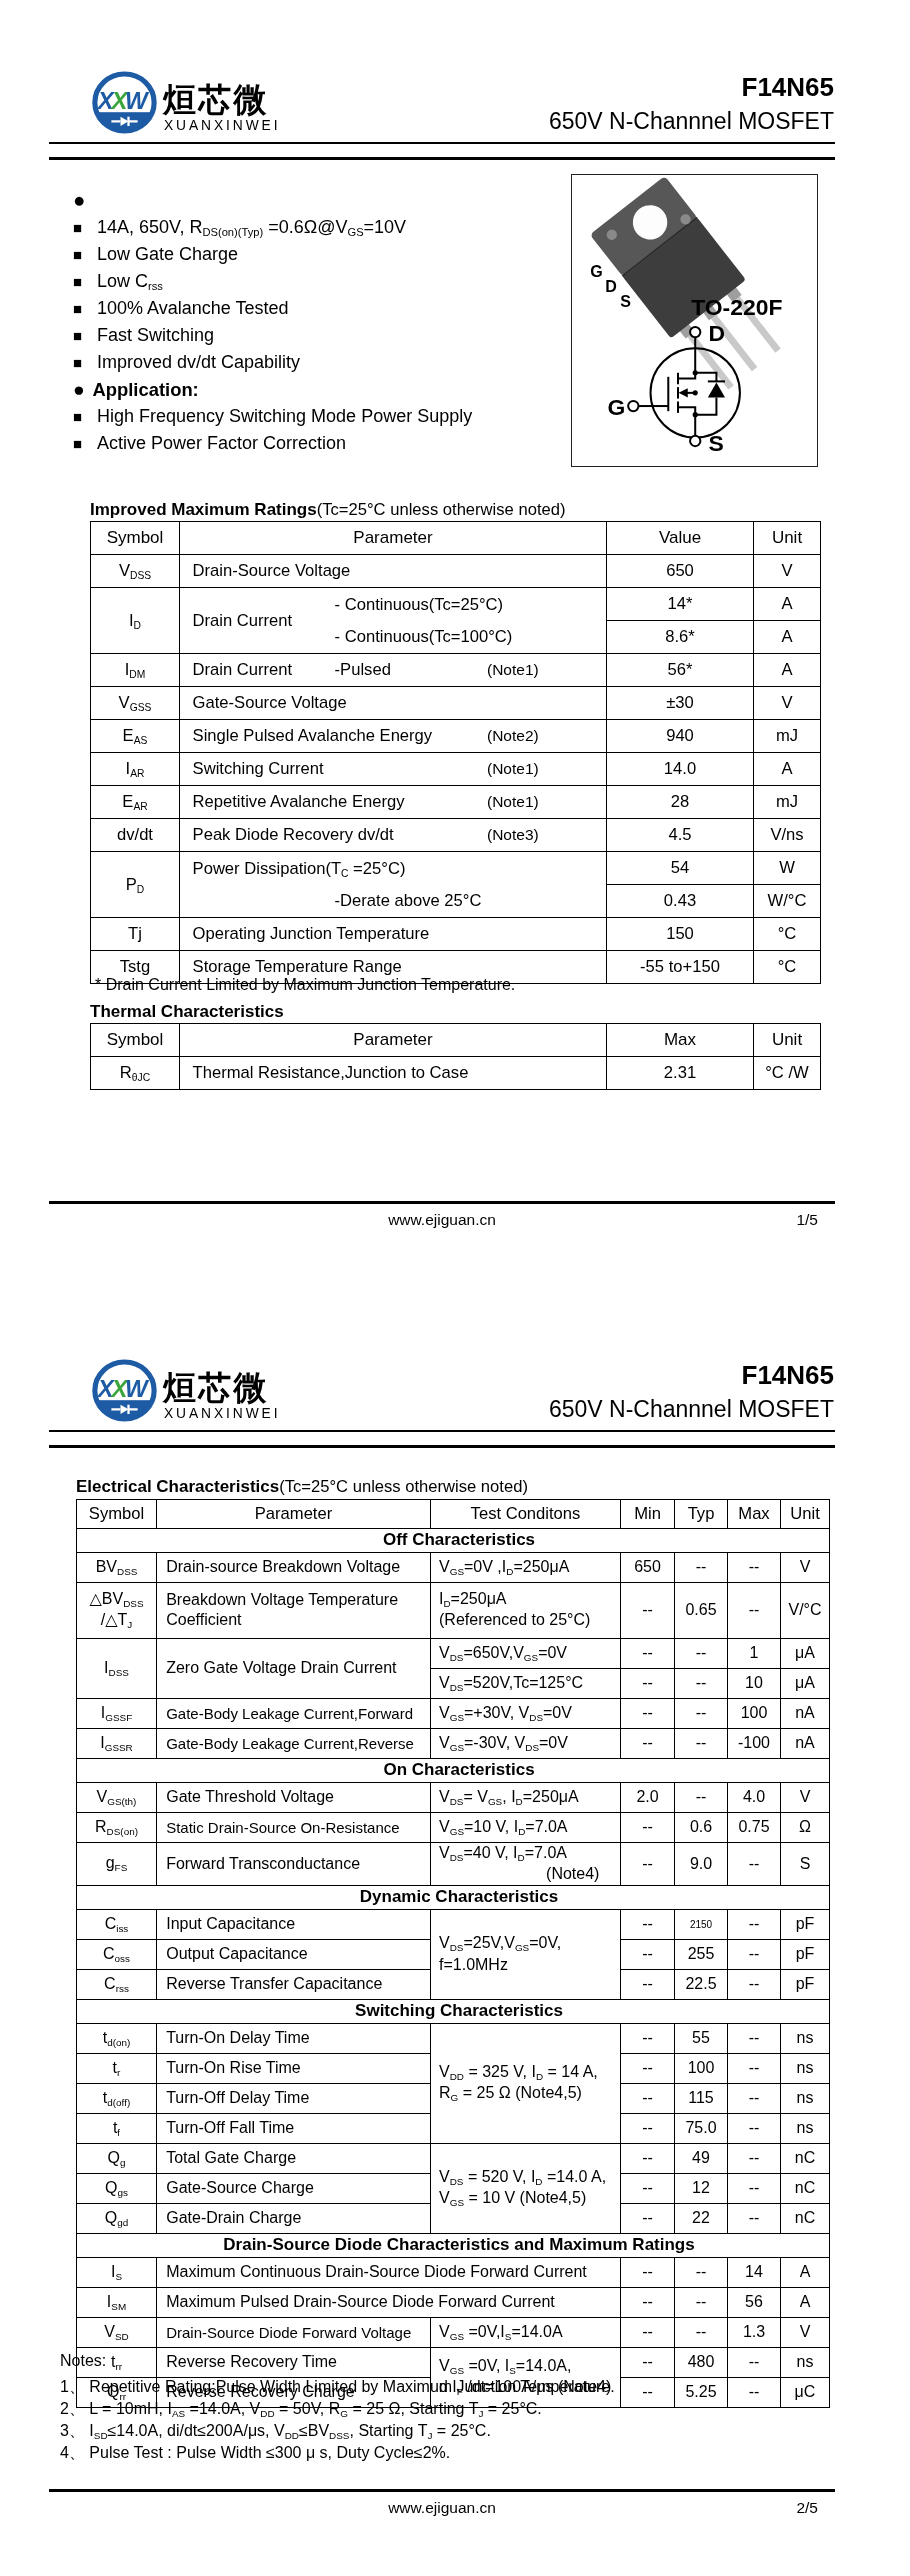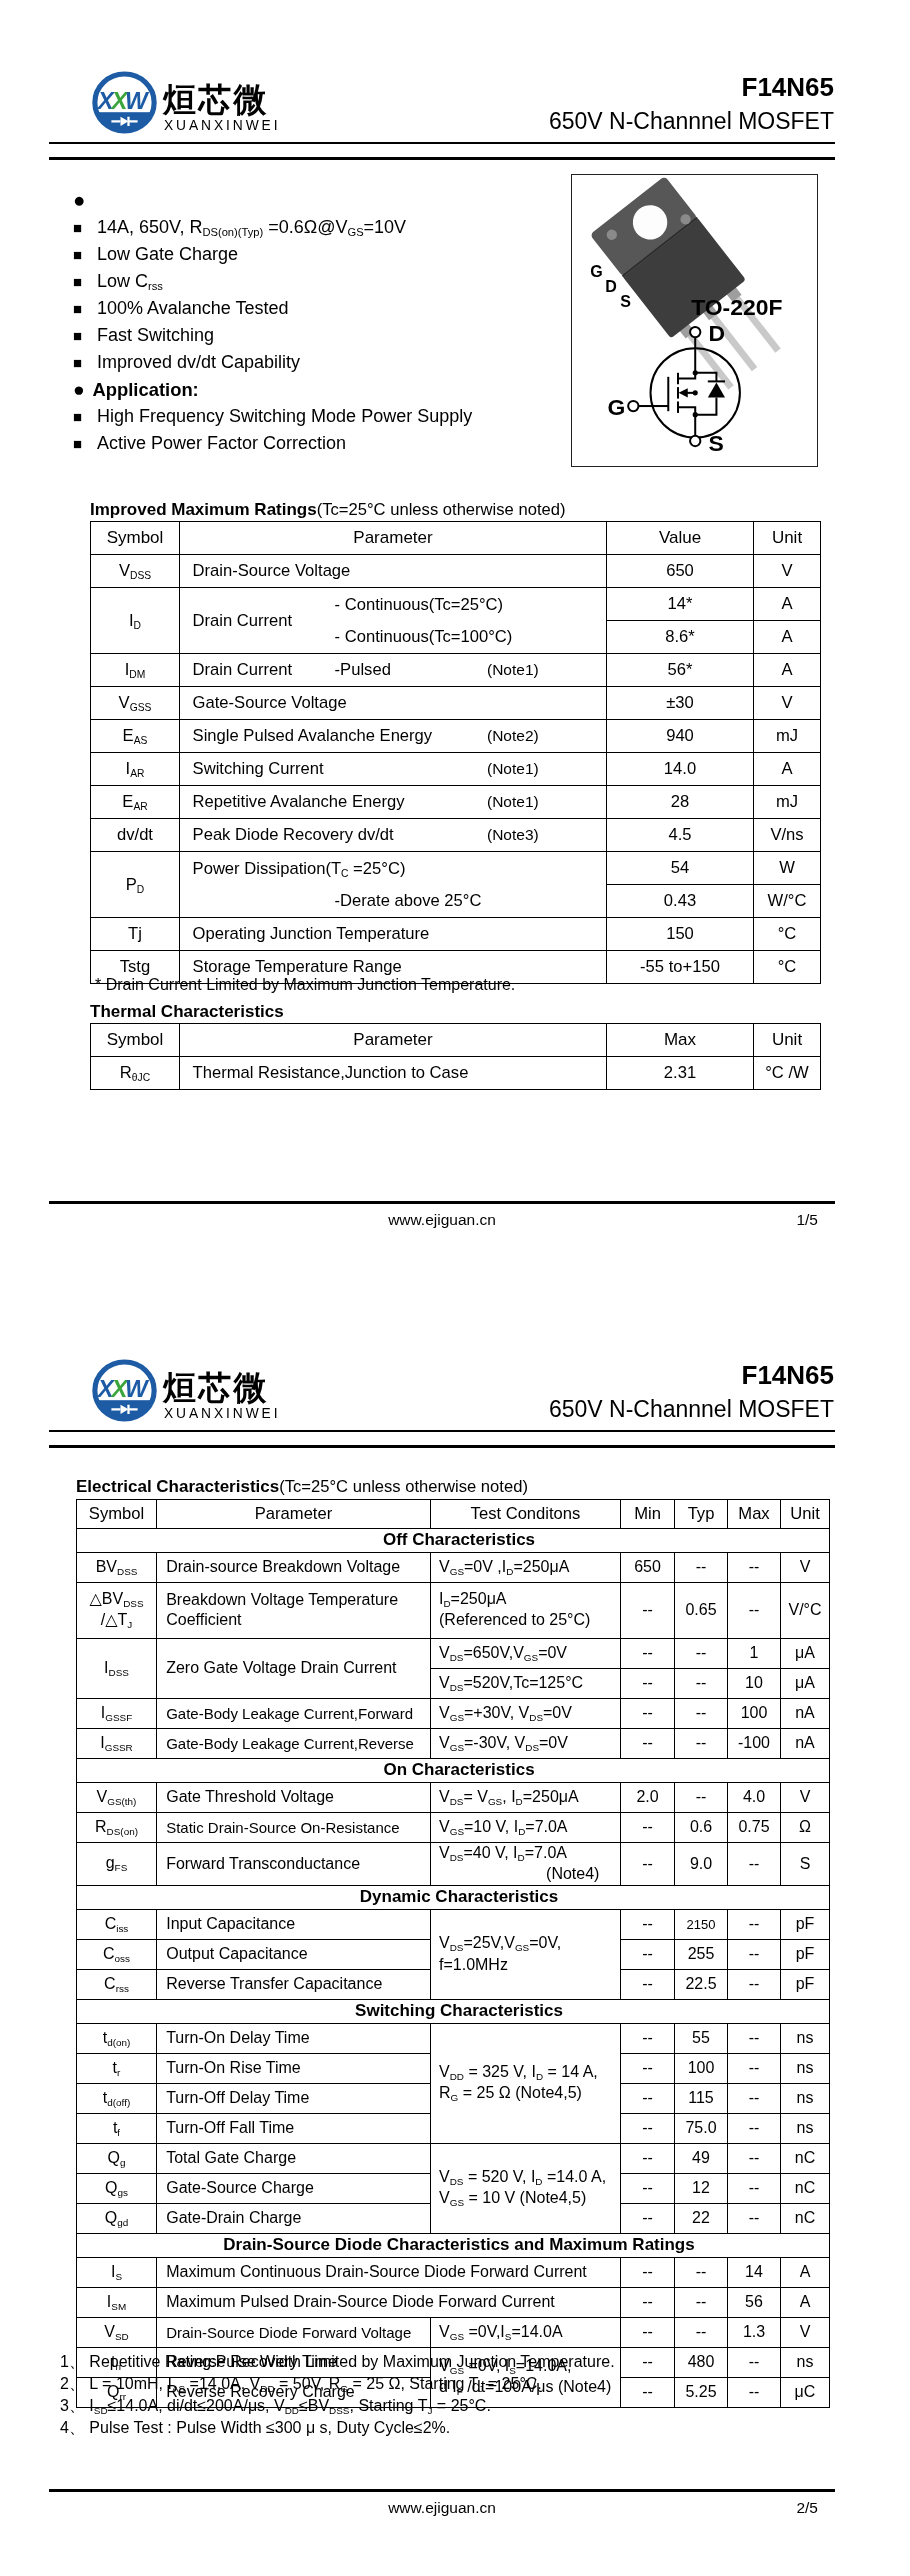--- a/index.html
+++ b/index.html
@@ -505,21 +505,21 @@
           <td class="sec" colspan="7">Dynamic Characteristics</td>
         </tr>
     <tr>
       <td>C<sub>iss</sub></td>
       <td class="pl">Input Capacitance</td>
       <td rowspan="3" class="cl c2">
             <div>V<sub>DS</sub>=25V,V<sub>GS</sub>=0V,</div>
             <div>f=1.0MHz</div>
           </td>
       <td>--</td>
-      <td style="font-size:13px">2150</td>
+      <td style="font-size:10px">2150</td>
       <td>--</td>
       <td>pF</td>
     </tr>
     <tr>
       <td>C<sub>oss</sub></td>
       <td class="pl">Output Capacitance</td>
       <td>--</td>
       <td>255</td>
       <td>--</td>
       <td>pF</td>
@@ -644,20 +644,21 @@
       <td class="pl">Reverse Recovery Charge</td>
       <td>--</td>
       <td>5.25</td>
       <td>--</td>
       <td>μC</td>
     </tr>
   </tbody>
     </table>
 
   <div class="notes">
+    <div class="nt">Notes:</div>
     <div class="ni">1、 Repetitive Rating:Pulse Width Limited by Maximum Junction Temperature.</div>
     <div class="ni">2、 L = 10mH, I<sub>AS</sub> =14.0A, V<sub>DD</sub> = 50V, R<sub>G</sub> = 25 Ω, Starting T<sub>J</sub> = 25°C.</div>
     <div class="ni">3、 I<sub>SD</sub>≤14.0A, di/dt≤200A/μs, V<sub>DD</sub>≤BV<sub>DSS</sub>, Starting T<sub>J</sub> = 25°C.</div>
     <div class="ni">4、 Pulse Test : Pulse Width ≤300 μ s, Duty Cycle≤2%.</div>
   </div>
 
   <div class="rule frule"></div>
   <div class="fsite">www.ejiguan.cn</div>
   <div class="fpage">2/5</div>
 </div>

